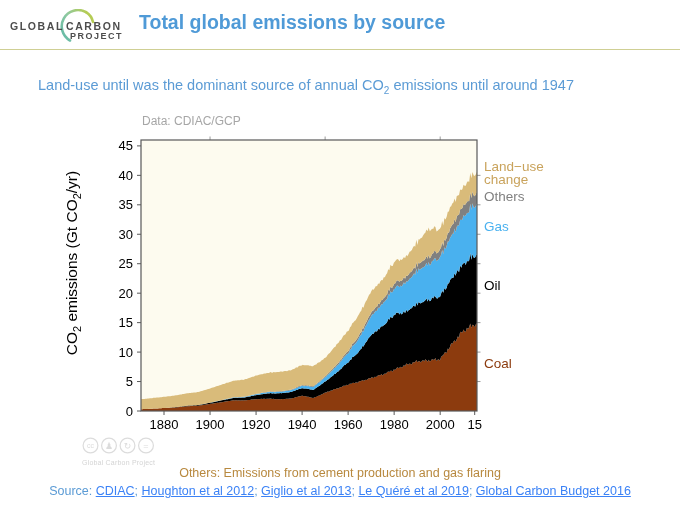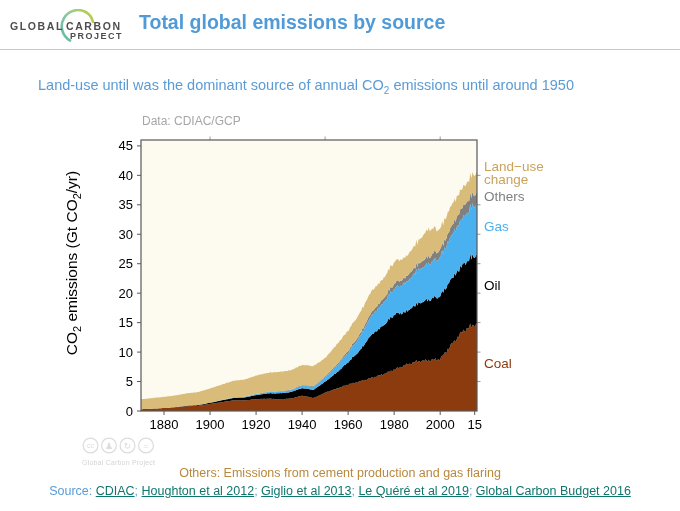--- a/index.html
+++ b/index.html
@@ -138,21 +138,21 @@
     font-family: "Liberation Sans", sans-serif;
   }
   #footer-source {
     text-align: center;
     font-size: 12.5px;
     margin-top: 4px;
     color: #5b9bd5;
     font-family: "Liberation Sans", sans-serif;
   }
   #footer-source .link {
-    color: #0f766e;
+    color: #3b82f6;
     text-decoration: underline;
   }
   #footer-source .sep { color: #5b9bd5; text-decoration: none; }
 </style>
 </head>
 <body>
 
 <div id="header">
   <div id="logo">
     <svg id="logo-arc" width="118" height="34" viewBox="0 0 118 34">
@@ -168,21 +168,21 @@
     </svg>
     <div class="logo-word" id="logo-global">GLOBAL</div>
     <div class="logo-word" id="logo-carbon">CARBON</div>
     <div class="logo-word" id="logo-project">PROJECT</div>
   </div>
 
   <div id="header-title">Total global emissions by source</div>
   <div id="header-rule"></div>
 </div>
 
-<div id="subtitle"><span>Land-use until was the dominant source of annual CO</span><sub>2</sub><span> emissions until around 1950</span></div>
+<div id="subtitle"><span>Land-use until was the dominant source of annual CO</span><sub>2</sub><span> emissions until around 1947</span></div>
 
 <div id="chart-block">
   <div id="ylabel">CO<sub>2</sub> emissions (Gt CO<sub>2</sub>/yr)</div>
   <div id="data-note">Data: CDIAC/GCP</div>
 
   <svg id="plot-svg" width="680" height="340" viewBox="0 0 680 340">
     <g id="plot-root">
         <rect x="141" y="35" width="336" height="271" fill="#fdfbef"></rect>
         <path d="M 141 306 L 141 304.22493913547333 L 142.12374581939775 304.1861366046163 L 143.24749163879602 304.1064061493805 L 144.37123745819378 304.0504564199827 L 145.49498327759204 304.00684144509694 L 146.6187290969898 303.9413974223597 L 147.74247491638806 303.88871242644046 L 148.86622073578582 303.84879998219776 L 149.98996655518408 303.76577157665946 L 151.11371237458184 303.7148661426611 L 152.2374581939801 303.6616921282424 L 153.36120401337786 303.5757456680837 L 154.48494983277612 303.5483844743269 L 155.60869565217388 303.48615116836993 L 156.73244147157214 303.4247064104474 L 157.8561872909699 303.3862838871453 L 158.97993311036763 303.3201213666891 L 160.10367892976592 303.2393250370351 L 161.22742474916365 303.20706740711057 L 162.35117056856194 303.12175565494624 L 163.47491638795967 303.06872164615964 L 164.59866220735796 303.04297234724106 L 165.7224080267557 302.9585425730986 L 166.84615384615398 302.9232385902516 L 167.9698996655517 302.8677737921437 L 169.09364548495 302.78173240423 L 170.21739130434773 302.73010390416465 L 171.341137123746 302.68243626708943 L 172.46488294314375 302.5912420472218 L 173.58862876254204 302.5816298367692 L 174.71237458193977 302.5152160637315 L 175.83612040133804 302.4284736873947 L 176.9598662207358 302.34620021951696 L 178.08361204013354 302.19378963259965 L 179.2073578595318 302.0699832228182 L 180.33110367892957 301.97601417693113 L 181.45484949832783 301.8396978478651 L 182.5785953177256 301.7305156357097 L 183.70234113712385 301.6665500396396 L 184.8260869565216 301.4984544903256 L 185.94983277591987 301.41876431051224 L 187.07357859531763 301.2978664931437 L 188.1973244147159 301.1921011355131 L 189.32107023411365 301.1684026061261 L 190.44481605351191 301.10644380329575 L 191.56856187290967 301.0321161404977 L 192.69230769230793 301.0256407518865 L 193.81605351170566 300.96074298228496 L 194.93979933110342 300.86570689195247 L 196.0635451505017 300.86222256510723 L 197.18729096989944 300.73311279044424 L 198.31103678929773 300.68760249103065 L 199.43478260869546 300.56876748390204 L 200.55852842809375 300.36518416172237 L 201.68227424749148 300.2245029198014 L 202.80602006688974 300.08690571968486 L 203.9297658862875 299.8552766795717 L 205.05351170568576 299.7065929478141 L 206.17725752508352 299.53599792983715 L 207.30100334448179 299.28312415499096 L 208.42474916387954 299.19936098617245 L 209.5484949832778 298.99547438894416 L 210.67224080267556 298.8253994630012 L 211.79598662207383 298.7144460812171 L 212.91973244147158 298.504025740659 L 214.04347826086934 298.28898181763475 L 215.1672240802676 298.174823374916 L 216.29096989966536 297.9125248829911 L 217.41471571906362 297.7579883411188 L 218.53846153846138 297.67573003615615 L 219.66220735785964 297.41017400008917 L 220.7859531772574 297.33937107586945 L 221.90969899665566 297.1553977444654 L 223.03344481605342 296.9003154781414 L 224.15719063545168 296.76066386854353 L 225.28093645484944 296.5853952925975 L 226.4046822742477 296.3137643376595 L 227.52842809364546 296.2989738756918 L 228.65217391304373 296.085181779474 L 229.77591973244148 295.88546175189447 L 230.89966555183923 295.8452495679144 L 232.0234113712375 295.51241622659165 L 233.14715719063526 295.36205789498945 L 234.27090301003352 295.40300326087186 L 235.39464882943128 295.316333189626 L 236.51839464882954 295.3616738161231 L 237.6421404682273 295.5029284197238 L 238.76588628762556 295.3468651481329 L 239.88963210702332 295.48361891578077 L 241.01337792642158 295.44222484566683 L 242.13712374581934 295.28878809501526 L 243.2608695652176 295.4164494213301 L 244.38461538461536 295.3442788468716 L 245.50836120401362 295.2296799595323 L 246.63210702341135 295.26811940888797 L 247.7558528428091 295.11819708477924 L 248.8795986622074 294.9239322282464 L 250.00334448160513 294.97689781415585 L 251.12709030100342 294.61016054519774 L 252.25083612040115 294.5538956663588 L 253.37458193979944 294.51539962837336 L 254.49832775919717 294.27032714065876 L 255.62207357859546 294.3156956243441 L 256.7458193979932 294.2975449979609 L 257.8695652173915 294.09586411651946 L 258.99331103678924 294.12913148553525 L 260.1170568561875 294.044442629152 L 261.2408026755852 293.7535951911642 L 262.3645484949835 293.963564701474 L 263.4882943143813 293.76577522924583 L 264.6120401337795 293.75167682428355 L 265.73578595317724 293.8836077023463 L 266.859531772575 293.6831228461171 L 267.9832775919733 293.630159612594 L 269.1070234113711 293.789813922599 L 270.2307692307693 293.6157725385725 L 271.35451505016704 293.73282099949114 L 272.47826086956536 293.9737251062163 L 273.6020066889631 293.8077356100882 L 274.7257525083613 294.1495856221393 L 275.8494983277591 294.1421164864393 L 276.9732441471574 294.05288121113585 L 278.0969899665551 294.2083721218758 L 279.22073578595337 294.17145977608266 L 280.3444816053511 293.9658127763264 L 281.46822742474944 294.1816998328232 L 282.5919732441472 294.0285041178457 L 283.7157190635449 293.95867119670845 L 284.83946488294316 294.15912539313223 L 285.9632107023409 293.7772567457027 L 287.08695652173924 293.8014831416889 L 288.21070234113694 293.7578395059349 L 289.3344481605352 293.52512290020513 L 290.45819397993296 293.5910557885178 L 291.5819397993313 293.5159700831635 L 292.70568561872904 292.99468746187534 L 293.82943143812724 292.9891379018063 L 294.953177257525 292.6045273031216 L 296.07692307692326 292.0337073765096 L 297.200668896321 292.0239147244059 L 298.3244147157193 291.48427316633456 L 299.44816053511704 291.2297842632125 L 300.5719063545148 291.2226393455248 L 301.69565217391306 290.83753113784303 L 302.8193979933108 290.82187802418144 L 303.9431438127091 291.3424488758869 L 305.06688963210684 291.08661206268897 L 306.1906354515051 291.4590381608005 L 307.31438127090286 291.77634975059215 L 308.4381270903011 291.7389871431421 L 309.5618729096989 292.32834739184784 L 310.68561872909714 292.5716682658226 L 311.8093645484949 292.64709250409663 L 312.93311036789316 293.0423803750147 L 314.0568561872909 292.8748745908812 L 315.1806020066892 292.02334804860027 L 316.30434782608694 291.9125975717219 L 317.4280936454852 291.09396497060175 L 318.55183946488296 290.6998073231227 L 319.6755852842807 290.53459873815126 L 320.7993311036789 289.7050868992818 L 321.92307692307674 289.27120809693093 L 323.046822742475 288.84531292767485 L 324.17056856187276 287.879161385138 L 325.29431438127096 287.51669825818084 L 326.4180602006688 287.40426092218684 L 327.54180602006704 286.5298946149428 L 328.6655518394648 286.83922093166956 L 329.78929765886306 286.2270867352863 L 330.9130434782608 285.56401086069445 L 332.0367892976591 285.46098017327023 L 333.16053511705684 284.68662721427455 L 334.2842809364551 284.0494535871093 L 335.4080267558528 284.20781678580545 L 336.5317725752511 283.5313585660239 L 337.6555183946489 283.1985702605813 L 338.77926421404663 283.46624609387555 L 339.90301003344484 282.1850067043506 L 341.0267558528426 282.15538222778747 L 342.1505016722409 281.6440237489859 L 343.2742474916387 280.7229502058056 L 344.3979933110369 280.76210155816455 L 345.5217391304347 280.64046524291604 L 346.64548494983296 279.7787183619566 L 347.7692307692307 280.1611507249009 L 348.8929765886289 279.53553961478684 L 350.0167224080267 278.5853076544617 L 351.140468227425 279.05393556096533 L 352.2642140468227 277.8875294950486 L 353.3879598662205 277.84889370739666 L 354.5117056856187 278.15827113636544 L 355.6354515050165 277.5567399897832 L 356.7591973244148 277.3862283647078 L 357.88294314381255 277.6919939375247 L 359.00668896321076 276.22942077992957 L 360.1304347826085 276.33616234176833 L 361.25418060200684 276.0747387320894 L 362.3779264214046 274.8987300946045 L 363.5016722408028 275.75234656034127 L 364.62541806020056 275.19952924192336 L 365.7491638795989 274.6492711944163 L 366.8729096989966 274.88024689207367 L 367.99665551839485 274.07319313331493 L 369.1204013377926 272.9012963352314 L 370.2441471571909 273.62837809384445 L 371.3678929765886 272.271051174921 L 372.49163879598643 272.40351221111985 L 373.61538461538464 273.0220611020362 L 374.7391304347824 271.7103249300783 L 375.86287625418066 271.98631286655433 L 376.9866220735785 271.5883503456126 L 378.1103678929767 270.19655107934096 L 379.23411371237444 270.25284733048613 L 380.3578595317727 270.32453527112153 L 381.48160535117046 268.94596086334946 L 382.6053511705687 270.38985042768445 L 383.7290969899665 269.3109450273287 L 384.85284280936474 268.4450514739386 L 385.9765886287625 268.8183435190373 L 387.10033444816077 267.1304664841674 L 388.2240802675585 266.4791415592806 L 389.34782608695684 266.9568019850613 L 390.47157190635454 265.82270838155824 L 391.5953177257523 265.7509369290339 L 392.71906354515056 266.6801664210327 L 393.8428093645483 264.32835213015807 L 394.9665551839466 264.9747095985908 L 396.09030100334434 263.9980918139253 L 397.2140468227426 262.36393268576387 L 398.33779264214036 263.0572194780404 L 399.4615384615386 262.66781710075804 L 400.5852842809364 261.6544228285887 L 401.70903010033464 262.82336722140553 L 402.8327759197324 261.67120537369163 L 403.95652173913066 260.07891351423643 L 405.0802675585284 261.1784144453601 L 406.2040133779262 258.5709373336232 L 407.32775919732444 259.0278244572261 L 408.4515050167222 259.65749085606996 L 409.57525083612046 258.5207736922651 L 410.6989966555182 258.9781965403992 L 411.8227424749165 259.46241172848414 L 412.9464882943142 257.02244420446834 L 414.0702341137125 257.5954781460947 L 415.1939799331102 257.10427784752 L 416.3177257525085 255.0309392870559 L 417.4414715719062 257.3471200845702 L 418.56521739130454 256.34375332921906 L 419.68896321070224 256.323359853119 L 420.81270903010056 257.41256201247694 L 421.9364548494983 256.10898601619056 L 423.0602006688966 254.91973660406316 L 424.18394648829434 256.39664934619066 L 425.3076923076921 254.25827516979433 L 426.43143812709036 255.18787705216965 L 427.5551839464881 256.72351286965943 L 428.6789297658864 254.73619872198918 L 429.8026755852841 256.3974077594032 L 430.9264214046824 255.69749543804144 L 432.0501672240801 253.96810304006942 L 433.1739130434784 254.65225850783776 L 434.2976588628761 254.673549342023 L 435.42140468227444 253.07985672385936 L 436.54515050167214 255.98926173496616 L 437.66889632107046 254.67353051054715 L 438.79264214046816 254.24227326470555 L 439.916387959866 255.68294020902658 L 441.0401337792642 252.0063152815764 L 442.1638795986625 250.8228553225124 L 443.2876254180602 250.33360845144722 L 444.411371237458 247.65235078755362 L 445.5351170568562 247.28208972103465 L 446.658862876254 247.98257152212557 L 447.78260869565224 243.4589818926277 L 448.90635451505 244.4241314321976 L 450.03010033444826 241.62746809886647 L 451.153846153846 237.9807896195132 L 452.2775919732443 239.044208009069 L 453.40133779264204 236.82640168081298 L 454.52508361204036 235.28687043758612 L 455.64882943143806 236.89955306105026 L 456.7725752508364 234.181417414557 L 457.8963210702341 231.30921422685248 L 459.02006688963183 232.82079449531932 L 460.1438127090301 226.6839717827986 L 461.2675585284284 227.3703633824025 L 462.3913043478261 227.42108006950295 L 463.5150501672239 224.42299499123885 L 464.63879598662214 226.50461412233892 L 465.7625418060199 226.65836112595633 L 466.88628762541816 222.65146301122024 L 468.0100334448159 223.9147526983509 L 469.1337792642142 222.35896042492942 L 470.25752508361194 218.37569358853352 L 471.3812709030102 223.00865856706633 L 472.50501672240796 219.80444460661573 L 473.6287625418062 220.2753813738052 L 474.752508361204 222.18551362479093 L 475.87625418060225 219.31181728459256 L 477 218.35133295763143 L 477 306 L 475.87625418060225 306 L 474.752508361204 306 L 473.6287625418062 306 L 472.50501672240796 306 L 471.3812709030102 306 L 470.25752508361194 306 L 469.1337792642142 306 L 468.0100334448159 306 L 466.88628762541816 306 L 465.7625418060199 306 L 464.63879598662214 306 L 463.5150501672239 306 L 462.3913043478261 306 L 461.2675585284284 306 L 460.1438127090301 306 L 459.02006688963183 306 L 457.8963210702341 306 L 456.7725752508364 306 L 455.64882943143806 306 L 454.52508361204036 306 L 453.40133779264204 306 L 452.2775919732443 306 L 451.153846153846 306 L 450.03010033444826 306 L 448.90635451505 306 L 447.78260869565224 306 L 446.658862876254 306 L 445.5351170568562 306 L 444.411371237458 306 L 443.2876254180602 306 L 442.1638795986625 306 L 441.0401337792642 306 L 439.916387959866 306 L 438.79264214046816 306 L 437.66889632107046 306 L 436.54515050167214 306 L 435.42140468227444 306 L 434.2976588628761 306 L 433.1739130434784 306 L 432.0501672240801 306 L 430.9264214046824 306 L 429.8026755852841 306 L 428.6789297658864 306 L 427.5551839464881 306 L 426.43143812709036 306 L 425.3076923076921 306 L 424.18394648829434 306 L 423.0602006688966 306 L 421.9364548494983 306 L 420.81270903010056 306 L 419.68896321070224 306 L 418.56521739130454 306 L 417.4414715719062 306 L 416.3177257525085 306 L 415.1939799331102 306 L 414.0702341137125 306 L 412.9464882943142 306 L 411.8227424749165 306 L 410.6989966555182 306 L 409.57525083612046 306 L 408.4515050167222 306 L 407.32775919732444 306 L 406.2040133779262 306 L 405.0802675585284 306 L 403.95652173913066 306 L 402.8327759197324 306 L 401.70903010033464 306 L 400.5852842809364 306 L 399.4615384615386 306 L 398.33779264214036 306 L 397.2140468227426 306 L 396.09030100334434 306 L 394.9665551839466 306 L 393.8428093645483 306 L 392.71906354515056 306 L 391.5953177257523 306 L 390.47157190635454 306 L 389.34782608695684 306 L 388.2240802675585 306 L 387.10033444816077 306 L 385.9765886287625 306 L 384.85284280936474 306 L 383.7290969899665 306 L 382.6053511705687 306 L 381.48160535117046 306 L 380.3578595317727 306 L 379.23411371237444 306 L 378.1103678929767 306 L 376.9866220735785 306 L 375.86287625418066 306 L 374.7391304347824 306 L 373.61538461538464 306 L 372.49163879598643 306 L 371.3678929765886 306 L 370.2441471571909 306 L 369.1204013377926 306 L 367.99665551839485 306 L 366.8729096989966 306 L 365.7491638795989 306 L 364.62541806020056 306 L 363.5016722408028 306 L 362.3779264214046 306 L 361.25418060200684 306 L 360.1304347826085 306 L 359.00668896321076 306 L 357.88294314381255 306 L 356.7591973244148 306 L 355.6354515050165 306 L 354.5117056856187 306 L 353.3879598662205 306 L 352.2642140468227 306 L 351.140468227425 306 L 350.0167224080267 306 L 348.8929765886289 306 L 347.7692307692307 306 L 346.64548494983296 306 L 345.5217391304347 306 L 344.3979933110369 306 L 343.2742474916387 306 L 342.1505016722409 306 L 341.0267558528426 306 L 339.90301003344484 306 L 338.77926421404663 306 L 337.6555183946489 306 L 336.5317725752511 306 L 335.4080267558528 306 L 334.2842809364551 306 L 333.16053511705684 306 L 332.0367892976591 306 L 330.9130434782608 306 L 329.78929765886306 306 L 328.6655518394648 306 L 327.54180602006704 306 L 326.4180602006688 306 L 325.29431438127096 306 L 324.17056856187276 306 L 323.046822742475 306 L 321.92307692307674 306 L 320.7993311036789 306 L 319.6755852842807 306 L 318.55183946488296 306 L 317.4280936454852 306 L 316.30434782608694 306 L 315.1806020066892 306 L 314.0568561872909 306 L 312.93311036789316 306 L 311.8093645484949 306 L 310.68561872909714 306 L 309.5618729096989 306 L 308.4381270903011 306 L 307.31438127090286 306 L 306.1906354515051 306 L 305.06688963210684 306 L 303.9431438127091 306 L 302.8193979933108 306 L 301.69565217391306 306 L 300.5719063545148 306 L 299.44816053511704 306 L 298.3244147157193 306 L 297.200668896321 306 L 296.07692307692326 306 L 294.953177257525 306 L 293.82943143812724 306 L 292.70568561872904 306 L 291.5819397993313 306 L 290.45819397993296 306 L 289.3344481605352 306 L 288.21070234113694 306 L 287.08695652173924 306 L 285.9632107023409 306 L 284.83946488294316 306 L 283.7157190635449 306 L 282.5919732441472 306 L 281.46822742474944 306 L 280.3444816053511 306 L 279.22073578595337 306 L 278.0969899665551 306 L 276.9732441471574 306 L 275.8494983277591 306 L 274.7257525083613 306 L 273.6020066889631 306 L 272.47826086956536 306 L 271.35451505016704 306 L 270.2307692307693 306 L 269.1070234113711 306 L 267.9832775919733 306 L 266.859531772575 306 L 265.73578595317724 306 L 264.6120401337795 306 L 263.4882943143813 306 L 262.3645484949835 306 L 261.2408026755852 306 L 260.1170568561875 306 L 258.99331103678924 306 L 257.8695652173915 306 L 256.7458193979932 306 L 255.62207357859546 306 L 254.49832775919717 306 L 253.37458193979944 306 L 252.25083612040115 306 L 251.12709030100342 306 L 250.00334448160513 306 L 248.8795986622074 306 L 247.7558528428091 306 L 246.63210702341135 306 L 245.50836120401362 306 L 244.38461538461536 306 L 243.2608695652176 306 L 242.13712374581934 306 L 241.01337792642158 306 L 239.88963210702332 306 L 238.76588628762556 306 L 237.6421404682273 306 L 236.51839464882954 306 L 235.39464882943128 306 L 234.27090301003352 306 L 233.14715719063526 306 L 232.0234113712375 306 L 230.89966555183923 306 L 229.77591973244148 306 L 228.65217391304373 306 L 227.52842809364546 306 L 226.4046822742477 306 L 225.28093645484944 306 L 224.15719063545168 306 L 223.03344481605342 306 L 221.90969899665566 306 L 220.7859531772574 306 L 219.66220735785964 306 L 218.53846153846138 306 L 217.41471571906362 306 L 216.29096989966536 306 L 215.1672240802676 306 L 214.04347826086934 306 L 212.91973244147158 306 L 211.79598662207383 306 L 210.67224080267556 306 L 209.5484949832778 306 L 208.42474916387954 306 L 207.30100334448179 306 L 206.17725752508352 306 L 205.05351170568576 306 L 203.9297658862875 306 L 202.80602006688974 306 L 201.68227424749148 306 L 200.55852842809375 306 L 199.43478260869546 306 L 198.31103678929773 306 L 197.18729096989944 306 L 196.0635451505017 306 L 194.93979933110342 306 L 193.81605351170566 306 L 192.69230769230793 306 L 191.56856187290967 306 L 190.44481605351191 306 L 189.32107023411365 306 L 188.1973244147159 306 L 187.07357859531763 306 L 185.94983277591987 306 L 184.8260869565216 306 L 183.70234113712385 306 L 182.5785953177256 306 L 181.45484949832783 306 L 180.33110367892957 306 L 179.2073578595318 306 L 178.08361204013354 306 L 176.9598662207358 306 L 175.83612040133804 306 L 174.71237458193977 306 L 173.58862876254204 306 L 172.46488294314375 306 L 171.341137123746 306 L 170.21739130434773 306 L 169.09364548495 306 L 167.9698996655517 306 L 166.84615384615398 306 L 165.7224080267557 306 L 164.59866220735796 306 L 163.47491638795967 306 L 162.35117056856194 306 L 161.22742474916365 306 L 160.10367892976592 306 L 158.97993311036763 306 L 157.8561872909699 306 L 156.73244147157214 306 L 155.60869565217388 306 L 154.48494983277612 306 L 153.36120401337786 306 L 152.2374581939801 306 L 151.11371237458184 306 L 149.98996655518408 306 L 148.86622073578582 306 L 147.74247491638806 306 L 146.6187290969898 306 L 145.49498327759204 306 L 144.37123745819378 306 L 143.24749163879602 306 L 142.12374581939775 306 L 141 306 Z" fill="#8c3b0e"></path>
         <path d="M 141 304.22493913547333 L 141 304.22493913547333 L 142.12374581939775 304.1861366046163 L 143.24749163879602 304.1064061493805 L 144.37123745819378 304.0504564199827 L 145.49498327759204 304.00684144509694 L 146.6187290969898 303.9413974223597 L 147.74247491638806 303.88871242644046 L 148.86622073578582 303.84879998219776 L 149.98996655518408 303.76577157665946 L 151.11371237458184 303.7148661426611 L 152.2374581939801 303.6616921282424 L 153.36120401337786 303.5757456680837 L 154.48494983277612 303.5483844743269 L 155.60869565217388 303.48615116836993 L 156.73244147157214 303.4247064104474 L 157.8561872909699 303.3862838871453 L 158.97993311036763 303.3201213666891 L 160.10367892976592 303.2393250370351 L 161.22742474916365 303.20706740711057 L 162.35117056856194 303.12175565494624 L 163.47491638795967 303.06872164615964 L 164.59866220735796 303.0280402007672 L 165.7224080267557 302.91453567406785 L 166.84615384615398 302.8507799926398 L 167.9698996655517 302.76600543869387 L 169.09364548495 302.65232005875896 L 170.21739130434773 302.571528835458 L 171.341137123746 302.4953155712198 L 172.46488294314375 302.374915328892 L 173.58862876254204 302.3351638546128 L 174.71237458193977 302.24152827079376 L 175.83612040133804 302.12466978388255 L 176.9598662207358 302.0169492076618 L 178.08361204013354 301.8335909237508 L 179.2073578595318 301.68221896933807 L 180.33110367892957 301.5571415340469 L 181.45484949832783 301.39140073436755 L 182.5785953177256 301.25543309062226 L 183.70234113712385 301.1615326559934 L 184.8260869565216 300.9694243050938 L 185.94983277591987 300.85646176810786 L 187.07357859531763 300.7100820721333 L 188.1973244147159 300.58785340778155 L 189.32107023411365 300.55455683155037 L 190.44481605351191 300.4821816789025 L 191.56856187290967 300.3967138252648 L 192.69230769230793 300.38259866615874 L 193.81605351170566 300.30067328590525 L 194.93979933110342 300.19721511594986 L 196.0635451505017 300.17593465725025 L 197.18729096989944 300.0401294615563 L 198.31103678929773 299.9823665859234 L 199.43478260869546 299.82702190477414 L 200.55852842809375 299.578902114236 L 201.68227424749148 299.3865968739788 L 202.80602006688974 299.2060763438965 L 203.9297658862875 298.92064643405007 L 205.05351170568576 298.7348593663148 L 206.17725752508352 298.514785929875 L 207.30100334448179 298.2223431766722 L 208.42474916387954 298.08954406155726 L 209.5484949832778 297.8349559813847 L 210.67224080267556 297.6142821997019 L 211.79598662207383 297.43810235416 L 212.91973244147158 297.18356241397106 L 214.04347826086934 296.9040560478803 L 215.1672240802676 296.7437479803277 L 216.29096989966536 296.41301761146434 L 217.41471571906362 296.1998141824709 L 218.53846153846138 296.05832935127376 L 219.66220735785964 295.7310934511699 L 220.7859531772574 295.6197159979049 L 221.90969899665566 295.3678865012147 L 223.03344481605342 295.07099890046544 L 224.15719063545168 294.85216259974436 L 225.28093645484944 294.62560601884667 L 226.4046822742477 294.2881491538757 L 227.52842809364546 294.2212456429954 L 228.65217391304373 293.96527204479474 L 229.77591973244148 293.6969759123233 L 230.89966555183923 293.6152757654919 L 232.0234113712375 293.193230711597 L 233.14715719063526 293.0015364834554 L 234.27090301003352 292.96838107070727 L 235.39464882943128 292.84467601888133 L 236.51839464882954 292.839048993883 L 237.6421404682273 292.91558045798917 L 238.76588628762556 292.711537257402 L 239.88963210702332 292.75422631835477 L 241.01337792642158 292.6810670087105 L 242.13712374581934 292.4464449850458 L 243.2608695652176 292.55473949508496 L 244.38461538461536 292.415631448537 L 245.50836120401362 292.19705546437905 L 246.63210702341135 292.1153376558701 L 247.7558528428091 291.81679931027605 L 248.8795986622074 291.5403020749826 L 250.00334448160513 291.4502492999218 L 251.12709030100342 291.0268933112227 L 252.25083612040115 290.82254332672295 L 253.37458193979944 290.68577722484764 L 254.49832775919717 290.2951579926172 L 255.62207357859546 290.2074079447975 L 256.7458193979932 290.10764841341006 L 257.8695652173915 289.7678160862721 L 258.99331103678924 289.75761038525036 L 260.1170568561875 289.4975573362756 L 261.2408026755852 289.12614164313504 L 262.3645484949835 289.1577478639102 L 263.4882943143813 288.8601709613191 L 264.6120401337795 288.7520562554589 L 265.73578595317724 288.7653236107317 L 266.859531772575 288.5162522071876 L 267.9832775919733 288.28764444272093 L 269.1070234113711 288.43757945282795 L 270.2307692307693 288.1135936880173 L 271.35451505016704 288.2338480976259 L 272.47826086956536 288.41258646023545 L 273.6020066889631 288.21830954654854 L 274.7257525083613 288.53646547399035 L 275.8494983277591 288.39026233951256 L 276.9732441471574 288.29001416409426 L 278.0969899665551 288.2856126409795 L 279.22073578595337 288.29392404456814 L 280.3444816053511 287.9947959080839 L 281.46822742474944 288.220006464627 L 282.5919732441472 287.99122642557273 L 283.7157190635449 287.8034515588933 L 284.83946488294316 287.97591022914855 L 285.9632107023409 287.4472553343567 L 287.08695652173924 287.545026678893 L 288.21070234113694 287.3800005947362 L 289.3344481605352 287.18948436401286 L 290.45819397993296 287.11733257565976 L 291.5819397993313 286.91306668919816 L 292.70568561872904 286.27368816782047 L 293.82943143812724 286.10219724032015 L 294.953177257525 285.74176346738517 L 296.07692307692326 284.9737032672744 L 297.200668896321 284.9713802133101 L 298.3244147157193 284.16866824936983 L 299.44816053511704 283.83238419357986 L 300.5719063545148 283.6615093822432 L 301.69565217391306 283.1765969887491 L 302.8193979933108 283.20113419828135 L 303.9431438127091 283.58260144136227 L 305.06688963210684 283.3865814275322 L 306.1906354515051 283.5035314422267 L 307.31438127090286 283.8551707689968 L 308.4381270903011 283.6651595283726 L 309.5618729096989 284.29734091477854 L 310.68561872909714 284.54029844373787 L 311.8093645484949 284.5056900143304 L 312.93311036789316 284.91794891427764 L 314.0568561872909 284.39038693685126 L 315.1806020066892 283.38907625132657 L 316.30434782608694 282.8551012224474 L 317.4280936454852 281.94575737896577 L 318.55183946488296 281.2351897705334 L 319.6755852842807 280.7804890531496 L 320.7993311036789 279.6648842198348 L 321.92307692307674 278.73628990035957 L 323.046822742475 278.2063985522525 L 324.17056856187276 276.7868809747216 L 325.29431438127096 276.4150087818902 L 326.4180602006688 275.6909440694936 L 327.54180602006704 274.43560995479675 L 328.6655518394648 274.15550127215204 L 329.78929765886306 272.94536113514465 L 330.9130434782608 272.01775368152505 L 332.0367892976591 271.29704531242356 L 333.16053511705684 270.46877207617246 L 334.2842809364551 269.06034184934083 L 335.4080267558528 268.94481136612484 L 336.5317725752511 267.4901781567199 L 337.6555183946489 266.5659941327789 L 338.77926421404663 266.34263243047127 L 339.90301003344484 264.3603975139636 L 341.0267558528426 264.12514732016564 L 342.1505016722409 262.51501576916013 L 343.2742474916387 261.256085544296 L 344.3979933110369 260.11804006163055 L 345.5217391304347 259.66892682603446 L 346.64548494983296 258.17606310566435 L 347.7692307692307 258.0539507357274 L 348.8929765886289 256.97990735807286 L 350.0167224080267 254.6732803893902 L 351.140468227425 254.68467137852525 L 352.2642140468227 251.98233212824832 L 353.3879598662205 251.79831162647974 L 354.5117056856187 251.07513134678683 L 355.6354515050165 250.10278448967154 L 356.7591973244148 249.11107200972705 L 357.88294314381255 248.11038273534183 L 359.00668896321076 246.12705992694356 L 360.1304347826085 244.47237673041948 L 361.25418060200684 244.01388139435772 L 362.3779264214046 241.12442262533057 L 363.5016722408028 241.5849354160762 L 364.62541806020056 239.2734134600691 L 365.7491638795989 237.2546433932501 L 366.8729096989966 236.33037416765444 L 367.99665551839485 233.70991982829196 L 369.1204013377926 232.61533468352002 L 370.2441471571909 231.36733376310553 L 371.3678929765886 230.11140853641325 L 372.49163879598643 228.474373316025 L 373.61538461538464 228.78898143475345 L 374.7391304347824 226.594281015359 L 375.86287625418066 226.30234950260416 L 376.9866220735785 226.54564884204746 L 378.1103678929767 223.84663936843617 L 379.23411371237444 224.55825207339421 L 380.3578595317727 222.36784943785318 L 381.48160535117046 221.22937635332755 L 382.6053511705687 221.3269947826957 L 383.7290969899665 220.28527719793033 L 384.85284280936474 219.39814426505905 L 385.9765886287625 218.5197835629657 L 387.10033444816077 217.0141373287507 L 388.2240802675585 213.69609794495233 L 389.34782608695684 214.71312792915273 L 390.47157190635454 211.6618722775261 L 391.5953177257523 212.47207263704055 L 392.71906354515056 212.6255164903641 L 393.8428093645483 209.47510136690846 L 394.9665551839466 210.32595315154612 L 396.09030100334434 207.81469768107232 L 397.2140468227426 207.84899885442528 L 398.33779264214036 207.4538974593517 L 399.4615384615386 209.43459912102958 L 400.5852842809364 207.72930253871547 L 401.70903010033464 209.57971579344976 L 402.8327759197324 208.03830062774531 L 403.95652173913066 205.6719100032238 L 405.0802675585284 208.2116642022952 L 406.2040133779262 204.46987250535688 L 407.32775919732444 206.7159731340384 L 408.4515050167222 205.32004771919668 L 409.57525083612046 204.67571059516018 L 410.6989966555182 203.214337260448 L 411.8227424749165 203.17352891039235 L 412.9464882943142 201.0457123001301 L 414.0702341137125 200.64927889706314 L 415.1939799331102 201.76318045663731 L 416.3177257525085 197.20860727288107 L 417.4414715719062 200.41597090787718 L 418.56521739130454 196.9348573139627 L 419.68896321070224 197.6583473176542 L 420.81270903010056 198.56020942619796 L 421.9364548494983 197.26196334316748 L 423.0602006688966 197.13666298652927 L 424.18394648829434 196.28445890540058 L 425.3076923076921 195.194924918975 L 426.43143812709036 193.30616303221956 L 427.5551839464881 196.59067301096815 L 428.6789297658864 193.64866948747485 L 429.8026755852841 196.28678118265128 L 430.9264214046824 195.580099006289 L 432.0501672240801 192.02442293708378 L 433.1739130434784 193.46649903075604 L 434.2976588628761 190.9038897850619 L 435.42140468227444 191.78548283765906 L 436.54515050167214 193.1406231356068 L 437.66889632107046 193.60359836540542 L 438.79264214046816 191.8384256655882 L 439.916387959866 192.28993024348568 L 441.0401337792642 188.63709816416974 L 442.1638795986625 185.53994327998726 L 443.2876254180602 187.62818957865468 L 444.411371237458 182.96430654556244 L 445.5351170568562 184.80108652073523 L 446.658862876254 182.8447391428683 L 447.78260869565224 178.33175111865643 L 448.90635451505 178.40278509413508 L 450.03010033444826 174.889247634936 L 451.153846153846 173.39713268447468 L 452.2775919732443 172.63721369563845 L 453.40133779264204 172.83687317870766 L 454.52508361204036 167.96586537185067 L 455.64882943143806 170.86652906938917 L 456.7725752508364 166.58302930490382 L 457.8963210702341 164.6928363275124 L 459.02006688963183 167.57468519226913 L 460.1438127090301 160.23659388309053 L 461.2675585284284 162.70110019720704 L 462.3913043478261 159.16934150168905 L 463.5150501672239 158.14714133440324 L 464.63879598662214 157.78953949515147 L 465.7625418060199 160.09333618094627 L 466.88628762541816 155.8744552897673 L 468.0100334448159 156.55672593316677 L 469.1337792642142 155.41438584842126 L 470.25752508361194 148.069546046933 L 471.3812709030102 154.79986015103756 L 472.50501672240796 148.95844166876117 L 473.6287625418062 152.60328461557492 L 474.752508361204 152.90875393851368 L 475.87625418060225 150.73140751104114 L 477 149.0391960292696 L 477 218.35133295763143 L 475.87625418060225 219.31181728459256 L 474.752508361204 222.18551362479093 L 473.6287625418062 220.2753813738052 L 472.50501672240796 219.80444460661573 L 471.3812709030102 223.00865856706633 L 470.25752508361194 218.37569358853352 L 469.1337792642142 222.35896042492942 L 468.0100334448159 223.9147526983509 L 466.88628762541816 222.65146301122024 L 465.7625418060199 226.65836112595633 L 464.63879598662214 226.50461412233892 L 463.5150501672239 224.42299499123885 L 462.3913043478261 227.42108006950295 L 461.2675585284284 227.3703633824025 L 460.1438127090301 226.6839717827986 L 459.02006688963183 232.82079449531932 L 457.8963210702341 231.30921422685248 L 456.7725752508364 234.181417414557 L 455.64882943143806 236.89955306105026 L 454.52508361204036 235.28687043758612 L 453.40133779264204 236.82640168081298 L 452.2775919732443 239.044208009069 L 451.153846153846 237.9807896195132 L 450.03010033444826 241.62746809886647 L 448.90635451505 244.4241314321976 L 447.78260869565224 243.4589818926277 L 446.658862876254 247.98257152212557 L 445.5351170568562 247.28208972103465 L 444.411371237458 247.65235078755362 L 443.2876254180602 250.33360845144722 L 442.1638795986625 250.8228553225124 L 441.0401337792642 252.0063152815764 L 439.916387959866 255.68294020902658 L 438.79264214046816 254.24227326470555 L 437.66889632107046 254.67353051054715 L 436.54515050167214 255.98926173496616 L 435.42140468227444 253.07985672385936 L 434.2976588628761 254.673549342023 L 433.1739130434784 254.65225850783776 L 432.0501672240801 253.96810304006942 L 430.9264214046824 255.69749543804144 L 429.8026755852841 256.3974077594032 L 428.6789297658864 254.73619872198918 L 427.5551839464881 256.72351286965943 L 426.43143812709036 255.18787705216965 L 425.3076923076921 254.25827516979433 L 424.18394648829434 256.39664934619066 L 423.0602006688966 254.91973660406316 L 421.9364548494983 256.10898601619056 L 420.81270903010056 257.41256201247694 L 419.68896321070224 256.323359853119 L 418.56521739130454 256.34375332921906 L 417.4414715719062 257.3471200845702 L 416.3177257525085 255.0309392870559 L 415.1939799331102 257.10427784752 L 414.0702341137125 257.5954781460947 L 412.9464882943142 257.02244420446834 L 411.8227424749165 259.46241172848414 L 410.6989966555182 258.9781965403992 L 409.57525083612046 258.5207736922651 L 408.4515050167222 259.65749085606996 L 407.32775919732444 259.0278244572261 L 406.2040133779262 258.5709373336232 L 405.0802675585284 261.1784144453601 L 403.95652173913066 260.07891351423643 L 402.8327759197324 261.67120537369163 L 401.70903010033464 262.82336722140553 L 400.5852842809364 261.6544228285887 L 399.4615384615386 262.66781710075804 L 398.33779264214036 263.0572194780404 L 397.2140468227426 262.36393268576387 L 396.09030100334434 263.9980918139253 L 394.9665551839466 264.9747095985908 L 393.8428093645483 264.32835213015807 L 392.71906354515056 266.6801664210327 L 391.5953177257523 265.7509369290339 L 390.47157190635454 265.82270838155824 L 389.34782608695684 266.9568019850613 L 388.2240802675585 266.4791415592806 L 387.10033444816077 267.1304664841674 L 385.9765886287625 268.8183435190373 L 384.85284280936474 268.4450514739386 L 383.7290969899665 269.3109450273287 L 382.6053511705687 270.38985042768445 L 381.48160535117046 268.94596086334946 L 380.3578595317727 270.32453527112153 L 379.23411371237444 270.25284733048613 L 378.1103678929767 270.19655107934096 L 376.9866220735785 271.5883503456126 L 375.86287625418066 271.98631286655433 L 374.7391304347824 271.7103249300783 L 373.61538461538464 273.0220611020362 L 372.49163879598643 272.40351221111985 L 371.3678929765886 272.271051174921 L 370.2441471571909 273.62837809384445 L 369.1204013377926 272.9012963352314 L 367.99665551839485 274.07319313331493 L 366.8729096989966 274.88024689207367 L 365.7491638795989 274.6492711944163 L 364.62541806020056 275.19952924192336 L 363.5016722408028 275.75234656034127 L 362.3779264214046 274.8987300946045 L 361.25418060200684 276.0747387320894 L 360.1304347826085 276.33616234176833 L 359.00668896321076 276.22942077992957 L 357.88294314381255 277.6919939375247 L 356.7591973244148 277.3862283647078 L 355.6354515050165 277.5567399897832 L 354.5117056856187 278.15827113636544 L 353.3879598662205 277.84889370739666 L 352.2642140468227 277.8875294950486 L 351.140468227425 279.05393556096533 L 350.0167224080267 278.5853076544617 L 348.8929765886289 279.53553961478684 L 347.7692307692307 280.1611507249009 L 346.64548494983296 279.7787183619566 L 345.5217391304347 280.64046524291604 L 344.3979933110369 280.76210155816455 L 343.2742474916387 280.7229502058056 L 342.1505016722409 281.6440237489859 L 341.0267558528426 282.15538222778747 L 339.90301003344484 282.1850067043506 L 338.77926421404663 283.46624609387555 L 337.6555183946489 283.1985702605813 L 336.5317725752511 283.5313585660239 L 335.4080267558528 284.20781678580545 L 334.2842809364551 284.0494535871093 L 333.16053511705684 284.68662721427455 L 332.0367892976591 285.46098017327023 L 330.9130434782608 285.56401086069445 L 329.78929765886306 286.2270867352863 L 328.6655518394648 286.83922093166956 L 327.54180602006704 286.5298946149428 L 326.4180602006688 287.40426092218684 L 325.29431438127096 287.51669825818084 L 324.17056856187276 287.879161385138 L 323.046822742475 288.84531292767485 L 321.92307692307674 289.27120809693093 L 320.7993311036789 289.7050868992818 L 319.6755852842807 290.53459873815126 L 318.55183946488296 290.6998073231227 L 317.4280936454852 291.09396497060175 L 316.30434782608694 291.9125975717219 L 315.1806020066892 292.02334804860027 L 314.0568561872909 292.8748745908812 L 312.93311036789316 293.0423803750147 L 311.8093645484949 292.64709250409663 L 310.68561872909714 292.5716682658226 L 309.5618729096989 292.32834739184784 L 308.4381270903011 291.7389871431421 L 307.31438127090286 291.77634975059215 L 306.1906354515051 291.4590381608005 L 305.06688963210684 291.08661206268897 L 303.9431438127091 291.3424488758869 L 302.8193979933108 290.82187802418144 L 301.69565217391306 290.83753113784303 L 300.5719063545148 291.2226393455248 L 299.44816053511704 291.2297842632125 L 298.3244147157193 291.48427316633456 L 297.200668896321 292.0239147244059 L 296.07692307692326 292.0337073765096 L 294.953177257525 292.6045273031216 L 293.82943143812724 292.9891379018063 L 292.70568561872904 292.99468746187534 L 291.5819397993313 293.5159700831635 L 290.45819397993296 293.5910557885178 L 289.3344481605352 293.52512290020513 L 288.21070234113694 293.7578395059349 L 287.08695652173924 293.8014831416889 L 285.9632107023409 293.7772567457027 L 284.83946488294316 294.15912539313223 L 283.7157190635449 293.95867119670845 L 282.5919732441472 294.0285041178457 L 281.46822742474944 294.1816998328232 L 280.3444816053511 293.9658127763264 L 279.22073578595337 294.17145977608266 L 278.0969899665551 294.2083721218758 L 276.9732441471574 294.05288121113585 L 275.8494983277591 294.1421164864393 L 274.7257525083613 294.1495856221393 L 273.6020066889631 293.8077356100882 L 272.47826086956536 293.9737251062163 L 271.35451505016704 293.73282099949114 L 270.2307692307693 293.6157725385725 L 269.1070234113711 293.789813922599 L 267.9832775919733 293.630159612594 L 266.859531772575 293.6831228461171 L 265.73578595317724 293.8836077023463 L 264.6120401337795 293.75167682428355 L 263.4882943143813 293.76577522924583 L 262.3645484949835 293.963564701474 L 261.2408026755852 293.7535951911642 L 260.1170568561875 294.044442629152 L 258.99331103678924 294.12913148553525 L 257.8695652173915 294.09586411651946 L 256.7458193979932 294.2975449979609 L 255.62207357859546 294.3156956243441 L 254.49832775919717 294.27032714065876 L 253.37458193979944 294.51539962837336 L 252.25083612040115 294.5538956663588 L 251.12709030100342 294.61016054519774 L 250.00334448160513 294.97689781415585 L 248.8795986622074 294.9239322282464 L 247.7558528428091 295.11819708477924 L 246.63210702341135 295.26811940888797 L 245.50836120401362 295.2296799595323 L 244.38461538461536 295.3442788468716 L 243.2608695652176 295.4164494213301 L 242.13712374581934 295.28878809501526 L 241.01337792642158 295.44222484566683 L 239.88963210702332 295.48361891578077 L 238.76588628762556 295.3468651481329 L 237.6421404682273 295.5029284197238 L 236.51839464882954 295.3616738161231 L 235.39464882943128 295.316333189626 L 234.27090301003352 295.40300326087186 L 233.14715719063526 295.36205789498945 L 232.0234113712375 295.51241622659165 L 230.89966555183923 295.8452495679144 L 229.77591973244148 295.88546175189447 L 228.65217391304373 296.085181779474 L 227.52842809364546 296.2989738756918 L 226.4046822742477 296.3137643376595 L 225.28093645484944 296.5853952925975 L 224.15719063545168 296.76066386854353 L 223.03344481605342 296.9003154781414 L 221.90969899665566 297.1553977444654 L 220.7859531772574 297.33937107586945 L 219.66220735785964 297.41017400008917 L 218.53846153846138 297.67573003615615 L 217.41471571906362 297.7579883411188 L 216.29096989966536 297.9125248829911 L 215.1672240802676 298.174823374916 L 214.04347826086934 298.28898181763475 L 212.91973244147158 298.504025740659 L 211.79598662207383 298.7144460812171 L 210.67224080267556 298.8253994630012 L 209.5484949832778 298.99547438894416 L 208.42474916387954 299.19936098617245 L 207.30100334448179 299.28312415499096 L 206.17725752508352 299.53599792983715 L 205.05351170568576 299.7065929478141 L 203.9297658862875 299.8552766795717 L 202.80602006688974 300.08690571968486 L 201.68227424749148 300.2245029198014 L 200.55852842809375 300.36518416172237 L 199.43478260869546 300.56876748390204 L 198.31103678929773 300.68760249103065 L 197.18729096989944 300.73311279044424 L 196.0635451505017 300.86222256510723 L 194.93979933110342 300.86570689195247 L 193.81605351170566 300.96074298228496 L 192.69230769230793 301.0256407518865 L 191.56856187290967 301.0321161404977 L 190.44481605351191 301.10644380329575 L 189.32107023411365 301.1684026061261 L 188.1973244147159 301.1921011355131 L 187.07357859531763 301.2978664931437 L 185.94983277591987 301.41876431051224 L 184.8260869565216 301.4984544903256 L 183.70234113712385 301.6665500396396 L 182.5785953177256 301.7305156357097 L 181.45484949832783 301.8396978478651 L 180.33110367892957 301.97601417693113 L 179.2073578595318 302.0699832228182 L 178.08361204013354 302.19378963259965 L 176.9598662207358 302.34620021951696 L 175.83612040133804 302.4284736873947 L 174.71237458193977 302.5152160637315 L 173.58862876254204 302.5816298367692 L 172.46488294314375 302.5912420472218 L 171.341137123746 302.68243626708943 L 170.21739130434773 302.73010390416465 L 169.09364548495 302.78173240423 L 167.9698996655517 302.8677737921437 L 166.84615384615398 302.9232385902516 L 165.7224080267557 302.9585425730986 L 164.59866220735796 303.04297234724106 L 163.47491638795967 303.06872164615964 L 162.35117056856194 303.12175565494624 L 161.22742474916365 303.20706740711057 L 160.10367892976592 303.2393250370351 L 158.97993311036763 303.3201213666891 L 157.8561872909699 303.3862838871453 L 156.73244147157214 303.4247064104474 L 155.60869565217388 303.48615116836993 L 154.48494983277612 303.5483844743269 L 153.36120401337786 303.5757456680837 L 152.2374581939801 303.6616921282424 L 151.11371237458184 303.7148661426611 L 149.98996655518408 303.76577157665946 L 148.86622073578582 303.84879998219776 L 147.74247491638806 303.88871242644046 L 146.6187290969898 303.9413974223597 L 145.49498327759204 304.00684144509694 L 144.37123745819378 304.0504564199827 L 143.24749163879602 304.1064061493805 L 142.12374581939775 304.1861366046163 L 141 304.22493913547333 Z" fill="#000000"></path>

